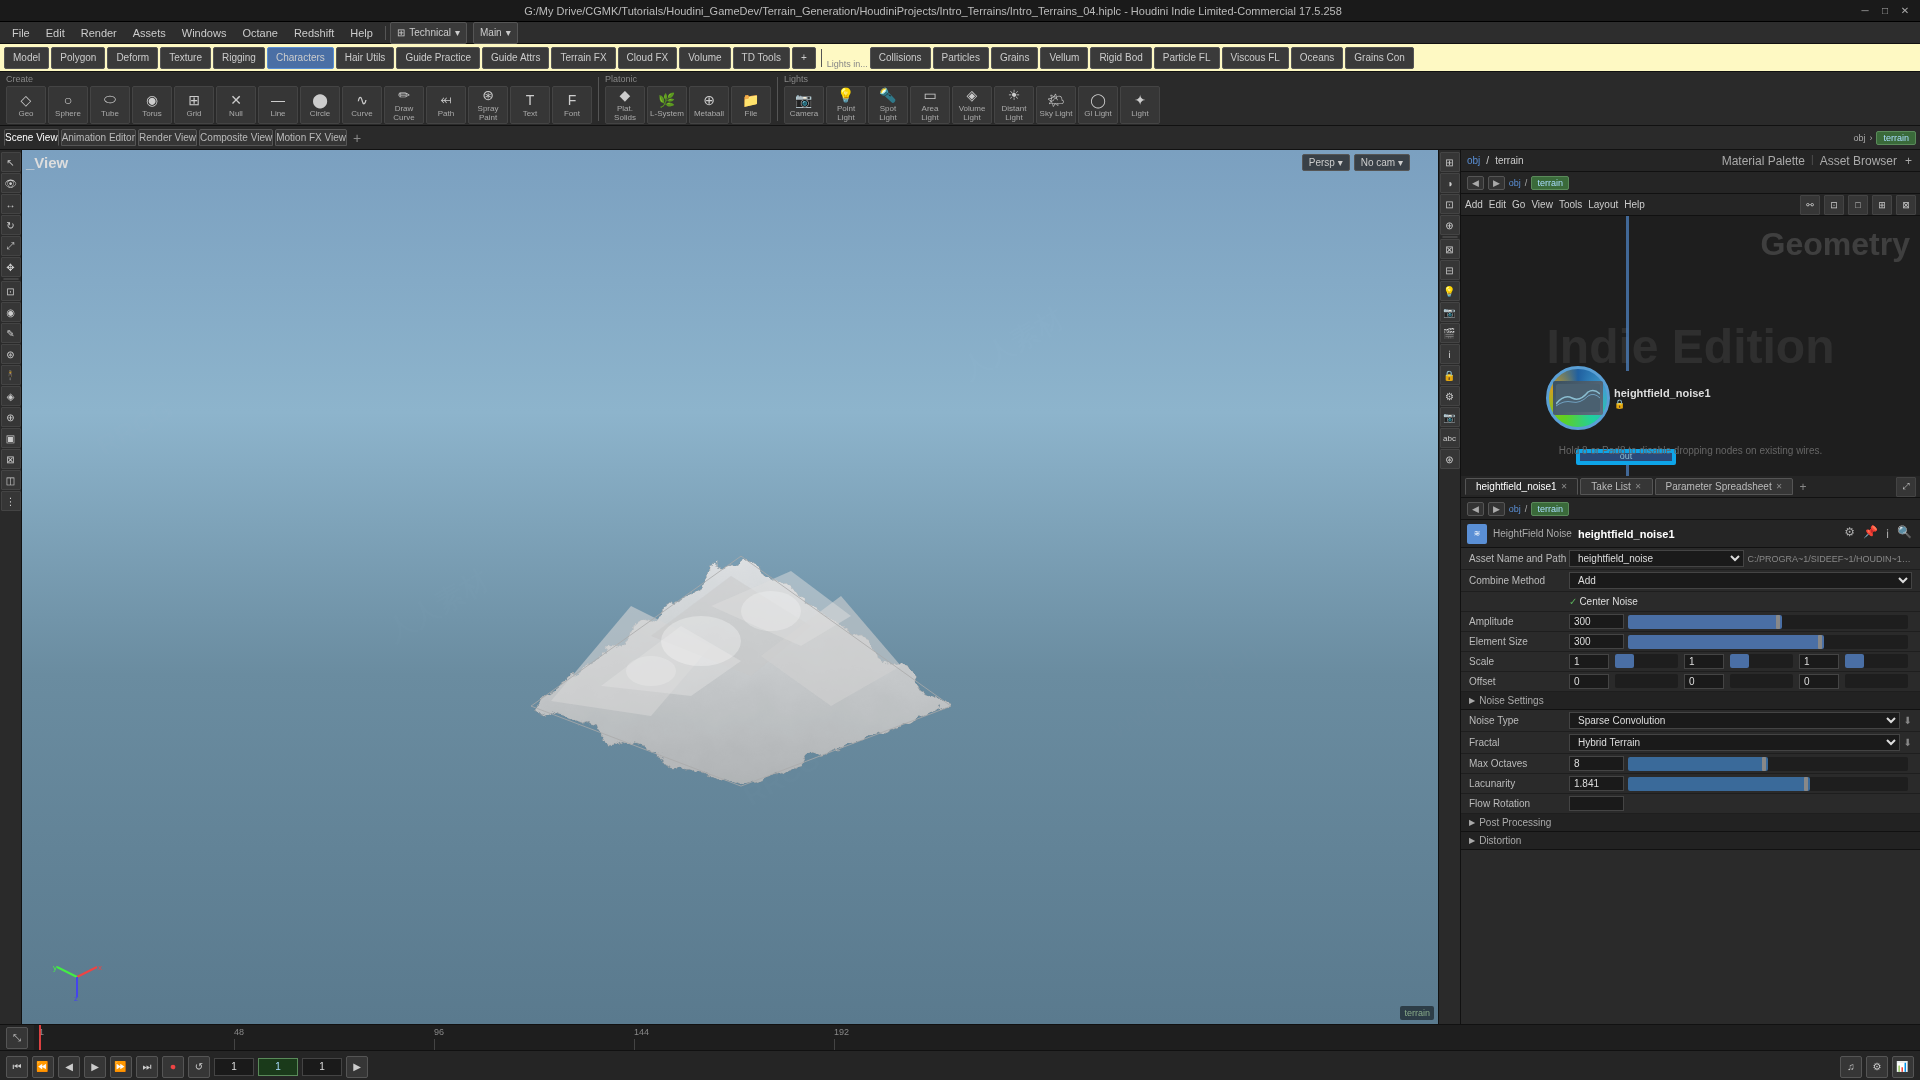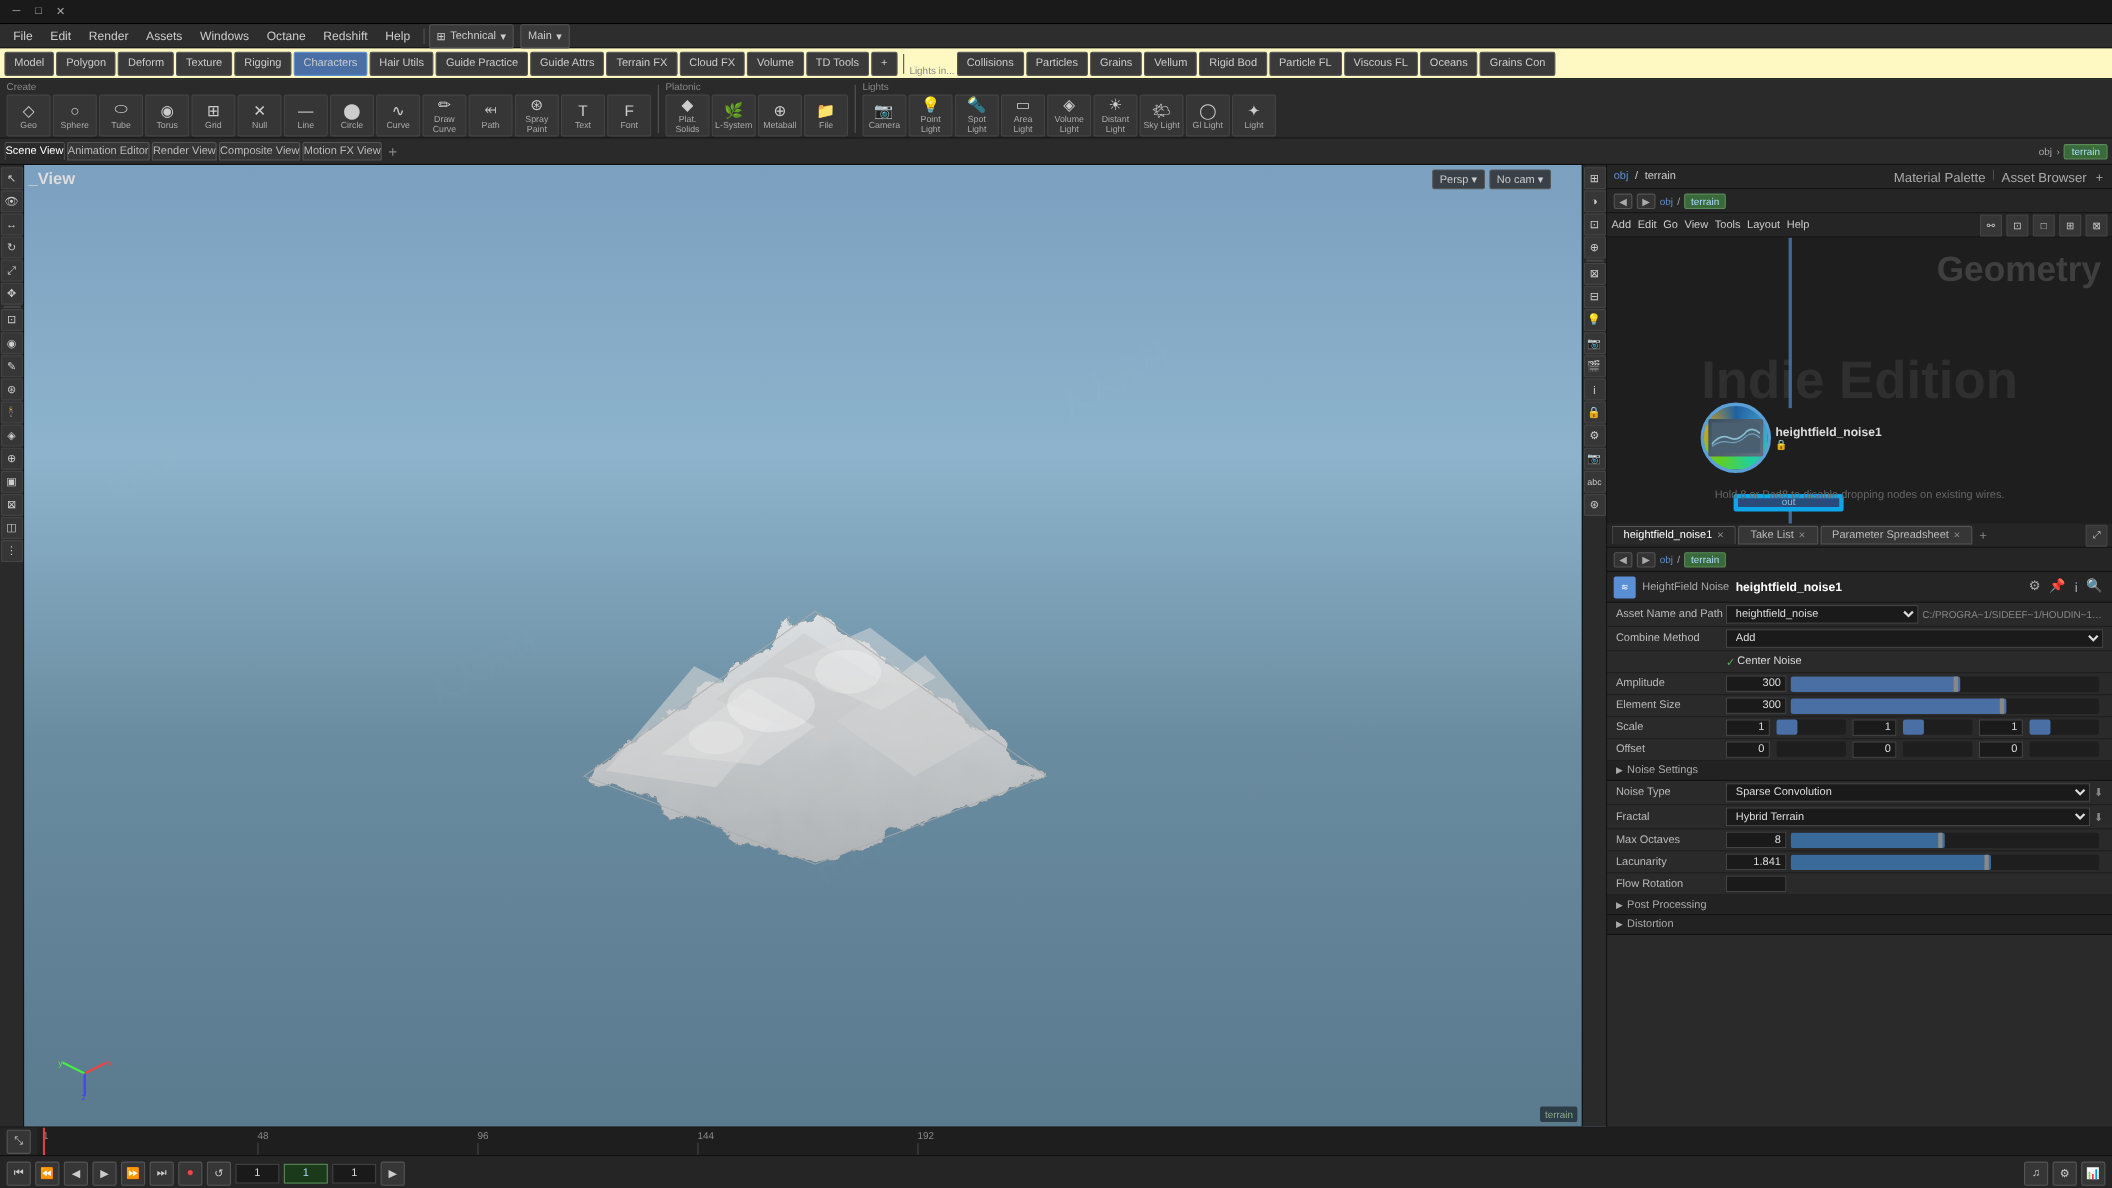--- a/index.html
+++ b/index.html
@@ -66,21 +66,21 @@
     .params-header .node-icon { width: 20px; height: 20px; background: #5a8fd5; border-radius: 2px; display: flex; align-items: center; justify-content: center; font-size: 8px; color: #fff; }
     .params-title { color: #fff; font-size: 11px; font-weight: bold; }
     .params-node-type { color: #aaa; font-size: 10px; }
 
     
     .param-row { display: flex; align-items: center; padding: 2px 8px; min-height: 20px; border-bottom: 1px solid #1e1e1e; }
     .param-label { color: #bbb; font-size: 10px; min-width: 100px; flex-shrink: 0; }
     .param-slider-container { flex: 1; height: 14px; background: #1e1e1e; border-radius: 2px; position: relative; margin: 0 4px; }
     .param-slider-fill { height: 100%; background: #4a6fa5; border-radius: 2px; }
     .param-slider-handle { position: absolute; top: 0; width: 4px; height: 14px; background: #888; border-radius: 1px; }
-    .param-input { background: #1a1a1a; border: 1px solid #444; color: #ddd; font-size: 10px; padding: 1px 4px; width: 55px; text-align: right; }
+    .param-input { background: #1a1a1a; border: 1px solid #444; color: #ddd; font-size: 10px; padding: 1px 4px; width: 55px; text-align: left; }
     .param-dropdown { background: #1a1a1a; border: 1px solid #444; color: #ddd; font-size: 10px; padding: 1px 4px; flex: 1; }
     .section-header { background: #222; padding: 3px 8px; color: #aaa; font-size: 10px; display: flex; align-items: center; gap: 4px; cursor: pointer; border-bottom: 1px solid #111; }
     .section-arrow { font-size: 8px; }
 
     
     #timeline { background: #252525; height: 26px; border-top: 1px solid #111; display: flex; align-items: center; }
     #timeline-marks { flex: 1; position: relative; height: 100%; background: #1e1e1e; overflow: hidden; }
     .tl-label { color: #888; font-size: 9px; position: absolute; top: 2px; }
     .tl-line { position: absolute; top: 14px; width: 1px; background: #444; height: 12px; }
 
@@ -115,20 +115,21 @@
     
     .rrcg-mark { position: absolute; color: rgba(255,255,255,0.07); font-size: 28px; font-weight: bold; pointer-events: none; transform: rotate(-30deg); }
 
     .checkbox-wrapper { display: flex; align-items: center; }
     .checkmark { color: #5aad5a; font-size: 10px; margin-right: 2px; }
   </style>
 </head>
 <body>
 
 <div id="titlebar">
+  <div class="title">G:/My Drive/CGMK/Tutorials/Houdini_GameDev/Terrain_Generation/HoudiniProjects/Intro_Terrains/Intro_Terrains_04.hiplc - Houdini Indie Limited-Commercial 17.5.258</div>
   <div class="controls">
     <div class="ctrl-btn">─</div>
     <div class="ctrl-btn">□</div>
     <div class="ctrl-btn">✕</div>
   </div>
 </div>
 
 <div id="menubar">
   <div class="menu-item">File</div>
   <div class="menu-item">Edit</div>

